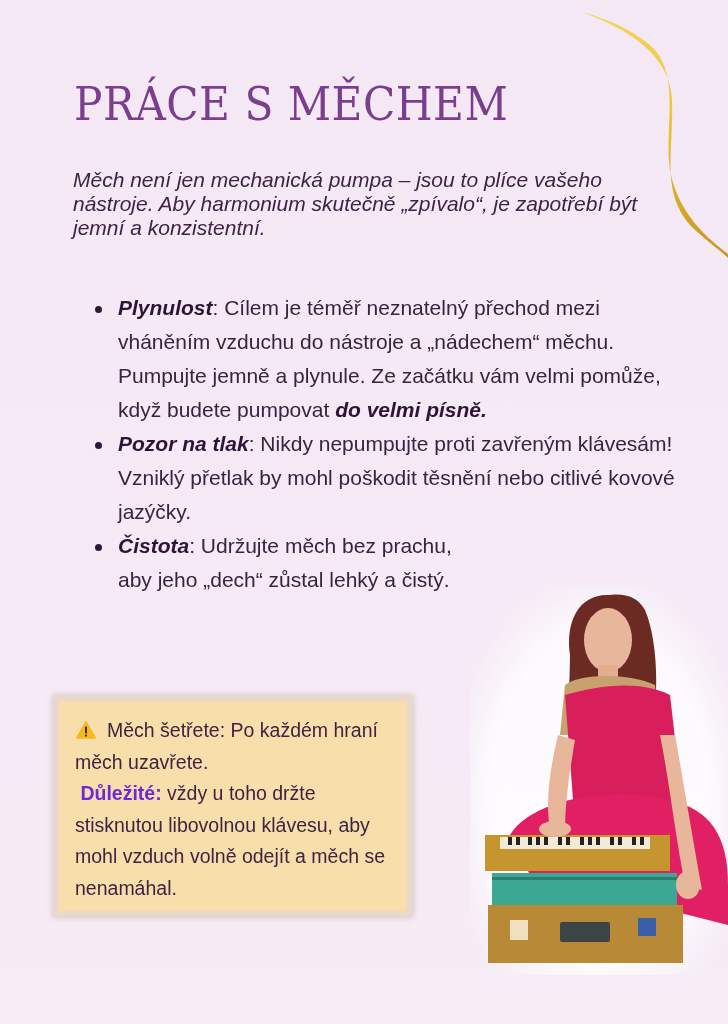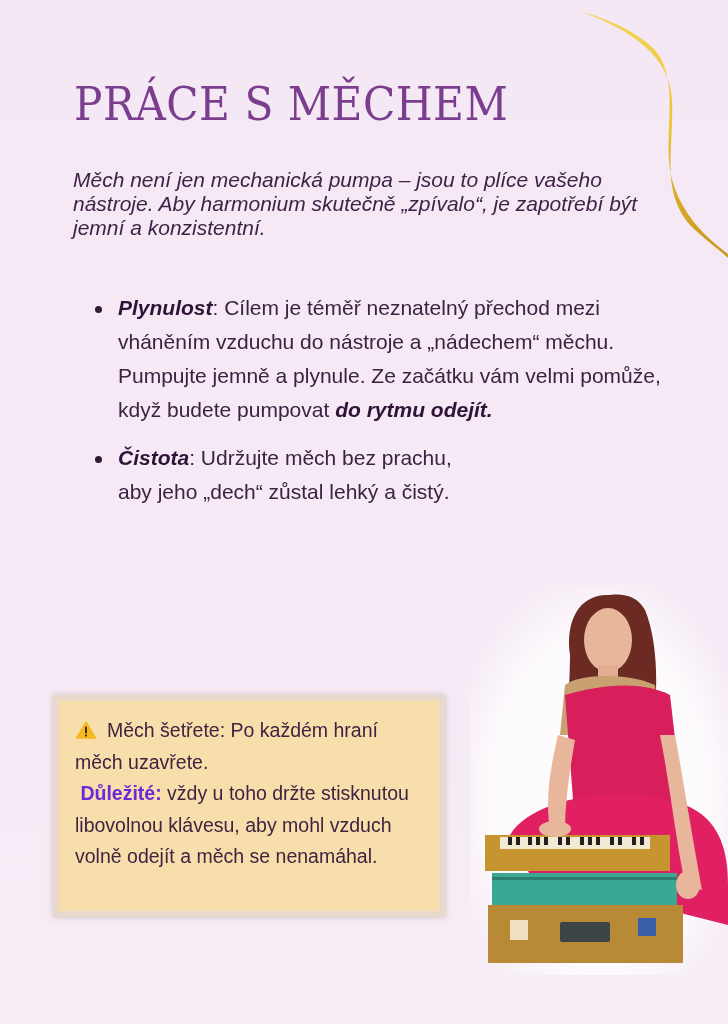--- a/index.html
+++ b/index.html
@@ -27,25 +27,25 @@
       position: absolute; left: 92px; top: 291px; width: 590px;
       margin: 0; padding: 0; list-style: none;
       font-size: 21px; line-height: 34px; color: #3a2340;
     }
     .bullets li { position: relative; padding-left: 26px; }
     .bullets li::before {
       content: ""; position: absolute; left: 3px; top: 15px;
       width: 7px; height: 7px; border-radius: 50%; background: #2e1a34;
     }
     .bullets li + li { margin-top: 0; }
-    .bullets li.gap { margin-top: 14px; }
+    .bullets li.gap { }
     .bullets b { color: #2e1436; font-style: italic; }
     .b3 { width: 340px; }
     .callout {
-      position: absolute; left: 53px; top: 695px; width: 392px; height: 222px;
+      position: absolute; left: 53px; top: 695px; width: 360px; height: 222px;
       background: #e8d9cc;
       box-shadow: 0 0 6px rgba(180,160,150,0.6);
     }
     .callout-inner {
       position: absolute; left: 6px; top: 6px; right: 6px; bottom: 6px;
       background: #f8deaa;
       padding: 14px 16px 0 16px; box-sizing: border-box;
       font-size: 19.5px; line-height: 31.5px; color: #3d2442;
     }
     .warn-icon { display: inline-block; width: 22px; height: 18px; vertical-align: -2px; margin-right: 10px; }
@@ -68,21 +68,22 @@
       </linearGradient>
     </defs>
     <path d="M22 12 C70 30, 110 55, 112 100 C114 150, 100 190, 130 225 C145 240, 160 250, 168 258 L168 254 C150 240, 118 215, 110 170 C104 130, 120 80, 95 50 C75 30, 45 18, 22 12 Z" fill="url(#gold)"></path>
   </svg>
 
   <h1 class="title">PRÁCE S MĚCHEM</h1>
 
   <p class="intro">Měch není jen mechanická pumpa – jsou to plíce vašeho nástroje. Aby harmonium skutečně „zpívalo“, je zapotřebí být jemní a konzistentní.</p>
 
   <ul class="bullets">
-    <li><b>Plynulost</b><span>: Cílem je téměř neznatelný přechod mezi vháněním vzduchu do nástroje a „nádechem“ měchu. Pumpujte jemně a plynule. Ze začátku vám velmi pomůže, když budete pumpovat </span><b>do rytmu odejít.</b></li>
+    <li><b>Plynulost</b><span>: Cílem je téměř neznatelný přechod mezi vháněním vzduchu do nástroje a „nádechem“ měchu. Pumpujte jemně a plynule. Ze začátku vám velmi pomůže, když budete pumpovat </span><b>do velmi písně.</b></li>
+    <li><b>Pozor na tlak</b><span>: Nikdy nepumpujte proti zavřeným klávesám! Vzniklý přetlak by mohl poškodit těsnění nebo citlivé kovové jazýčky.</span></li>
     <li class="gap b3"><b>Čistota</b><span>: Udržujte měch bez prachu, aby jeho „dech“ zůstal lehký a čistý.</span></li>
   </ul>
 
   <div class="callout">
     <div class="callout-inner">
       <svg class="warn-icon" viewBox="0 0 22 19">
         <path d="M11 1 L21 18 L1 18 Z" fill="#f6b81e" stroke="#f6b81e" stroke-linejoin="round" stroke-width="1.5"></path>
         <rect x="10" y="6" width="2" height="7" fill="#3a2a10"></rect>
         <rect x="10" y="14.3" width="2" height="2" fill="#3a2a10"></rect>
       </svg><span>Měch šetřete: Po každém hraní měch uzavřete.</span><br>

